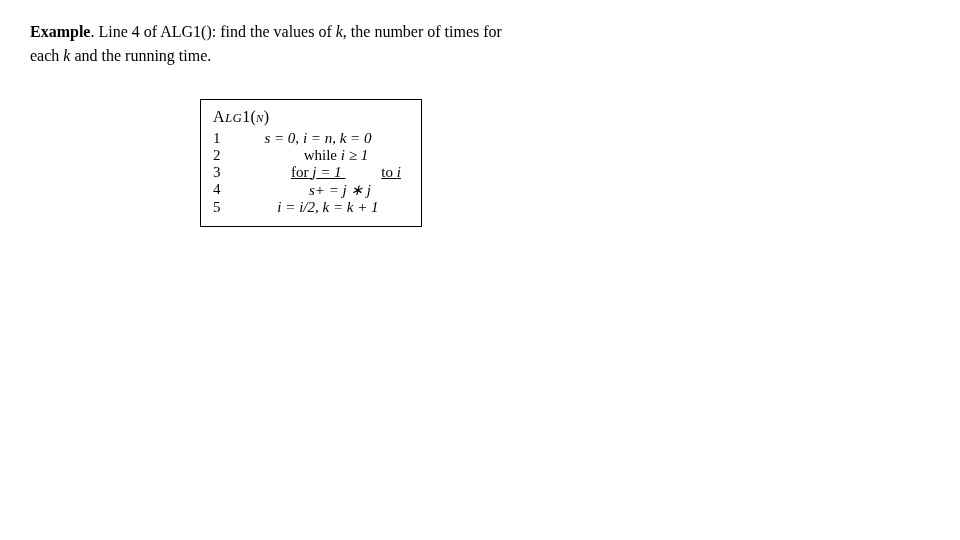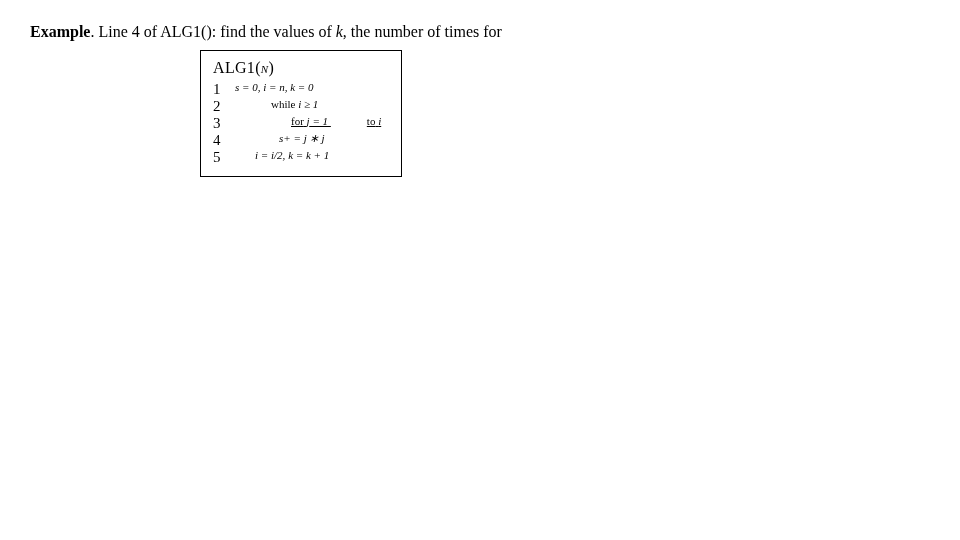--- a/index.html
+++ b/index.html
@@ -14,21 +14,21 @@
       font-size: 16px;
       color: #000000;
       width: 960px;
       height: 540px;
       overflow: hidden;
       padding: 20px 30px;
     }
 
     .intro-text {
       line-height: 1.5;
-      margin-bottom: 6px;
+      margin-bottom: 31px;
       font-size: 16px;
     }
 
     .intro-text .bold {
       font-weight: bold;
     }
 
     .intro-text .italic {
       font-style: italic;
     }
@@ -62,43 +62,45 @@
       width: 22px;
       padding-right: 8px;
       vertical-align: top;
       font-size: 15px;
       color: #000;
       text-align: left;
     }
 
     .line-code {
       display: table-cell;
-      font-size: 11px;
+      font-size: 15px;
       font-style: italic;
       vertical-align: top;
       white-space: nowrap;
+      text-align: center;
     }
 
     .line-code .roman {
       font-style: normal;
       margin-left: 36px;
     }
   </style>
 </head>
 <body>
 
 
 
 <div class="intro-text">
   <span class="bold">Example</span><span>. Line 4 of A<span style="font-variant: small-caps;">LG1</span>(): find the values of <span class="italic">k</span>, the number of times for</span><br>
+  <span>each <span class="italic">k</span> and the running time.</span>
 </div>
 
 <div class="alg-container">
   <div class="alg-title">
-    A<span style="font-size:16px;">LG</span>1(<span style="font-style:italic;">n</span>)
+    A<span style="font-size:13px;font-style:italic;">LG</span>1(<span style="font-style:italic;">n</span>)
   </div>
   <div class="alg-lines">
 
     <div class="alg-row">
       <div class="line-num">1</div>
       <div class="line-code">
         <em>s</em> = 0, <em>i</em> = <em>n</em>, <em>k</em> = 0
       </div>
     </div>
 

